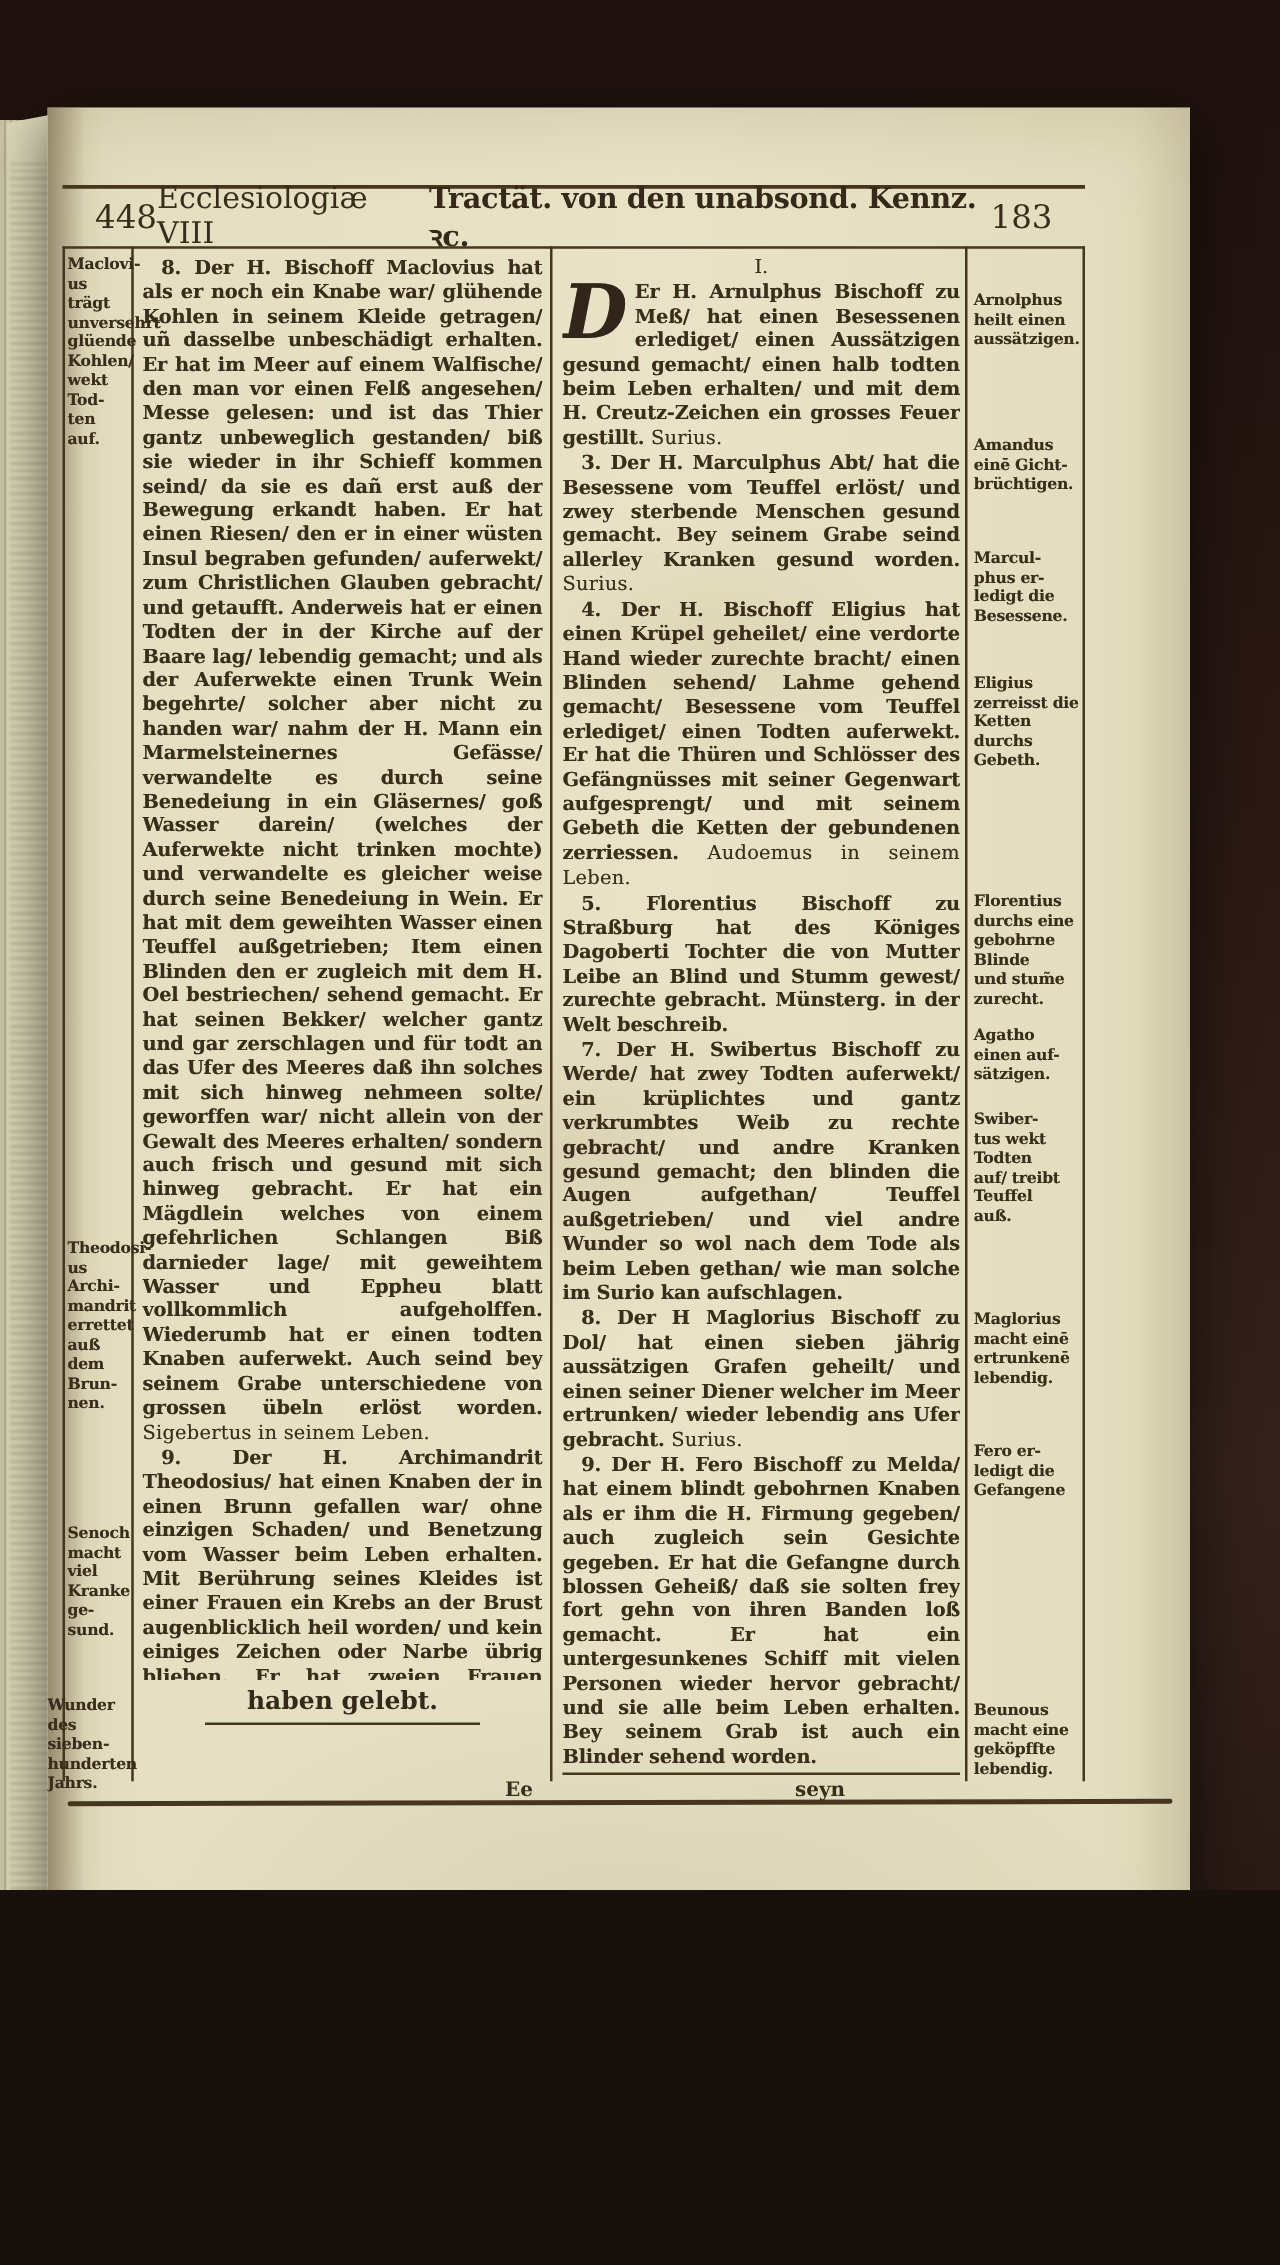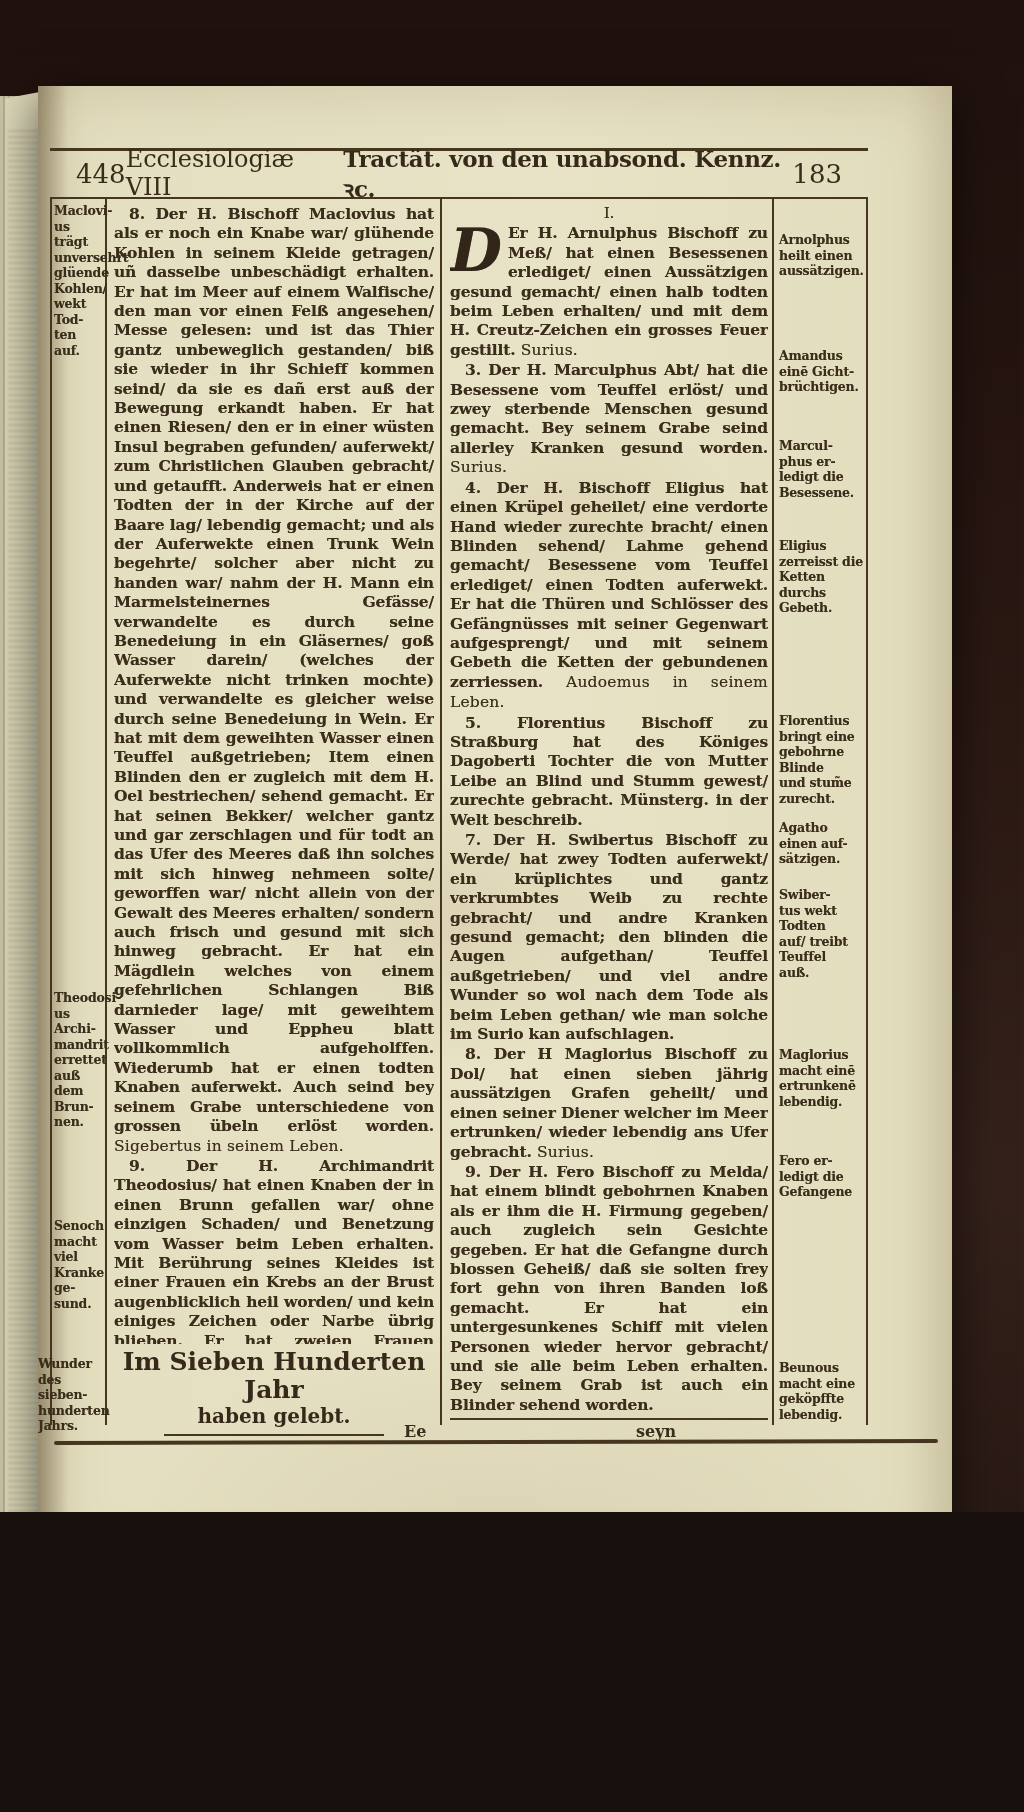--- a/index.html
+++ b/index.html
@@ -128,21 +128,20 @@
 hunderten
 Jahrs.</div>
 
     <div class="textcol" style="left:76px;top:118px;width:320px;height:1140px;">
       <p><span>8. Der H. Bischoff Maclovius hat als er noch ein Knabe war/ glühende Kohlen in seinem Kleide getragen/ uñ dasselbe unbeschädigt erhalten. Er hat im Meer auf einem Walfische/ den man vor einen Felß angesehen/ Messe gelesen: und ist das Thier gantz unbeweglich gestanden/ biß sie wieder in ihr Schieff kommen seind/ da sie es dañ erst auß der Bewegung erkandt haben. Er hat einen Riesen/ den er in einer wüsten Insul begraben gefunden/ auferwekt/ zum Christlichen Glauben gebracht/ und getaufft. Anderweis hat er einen Todten der in der Kirche auf der Baare lag/ lebendig gemacht; und als der Auferwekte einen Trunk Wein begehrte/ solcher aber nicht zu handen war/ nahm der H. Mann ein Marmelsteinernes Gefässe/ verwandelte es durch seine Benedeiung in ein Gläsernes/ goß Wasser darein/ (welches der Auferwekte nicht trinken mochte) und verwandelte es gleicher weise durch seine Benedeiung in Wein. Er hat mit dem geweihten Wasser einen Teuffel außgetrieben; Item einen Blinden den er zugleich mit dem H. Oel bestriechen/ sehend gemacht. Er hat seinen Bekker/ welcher gantz und gar zerschlagen und für todt an das Ufer des Meeres daß ihn solches mit sich hinweg nehmeen solte/ geworffen war/ nicht allein von der Gewalt des Meeres erhalten/ sondern auch frisch und gesund mit sich hinweg gebracht. Er hat ein Mägdlein welches von einem gefehrlichen Schlangen Biß darnieder lage/ mit geweihtem Wasser und Eppheu blatt vollkommlich aufgeholffen. Wiederumb hat er einen todten Knaben auferwekt. Auch seind bey seinem Grabe unterschiedene von grossen übeln erlöst worden.</span> <span class="roman">Sigebertus in seinem Leben.</span></p>
       <p><span>9. Der H. Archimandrit Theodosius/ hat einen Knaben der in einen Brunn gefallen war/ ohne einzigen Schaden/ und Benetzung vom Wasser beim Leben erhalten. Mit Berührung seines Kleides ist einer Frauen ein Krebs an der Brust augenblicklich heil worden/ und kein einiges Zeichen oder Narbe übrig blieben. Er hat zweien Frauen lebendige Kinder erlangt/ und andre Wunder gethan. Bey seinem todten Leichnam ist ein besessener vom Teuffel erlediget wordē.</span> </p>
 
     </div>
 
     <div id="closing-heading">
-      <div class="h1">Im Sieben Hunderten Jahr</div>
       <div class="h2">haben gelebt.</div>
       <div class="hr"></div>
     </div>
 
     <div class="textcol" style="left:412px;top:118px;width:318px;height:1216px;">
       <p class="sec-roman">I.</p>
       <p style="text-indent:0;"><span class="dropcap">D</span><span>Er H. Arnulphus Bischoff zu Meß/ hat einen Besessenen erlediget/ einen Aussätzigen gesund gemacht/ einen halb todten beim Leben erhalten/ und mit dem H. Creutz-Zeichen ein grosses Feuer gestillt.</span> <span class="roman">Surius.</span></p>
       <p><span>3. Der H. Marculphus Abt/ hat die Besessene vom Teuffel erlöst/ und zwey sterbende Menschen gesund gemacht. Bey seinem Grabe seind allerley Kranken gesund worden.</span> <span class="roman">Surius.</span></p>
       <p><span>4. Der H. Bischoff Eligius hat einen Krüpel geheilet/ eine verdorte Hand wieder zurechte bracht/ einen Blinden sehend/ Lahme gehend gemacht/ Besessene vom Teuffel erlediget/ einen Todten auferwekt. Er hat die Thüren und Schlösser des Gefängnüsses mit seiner Gegenwart aufgesprengt/ und mit seinem Gebeth die Ketten der gebundenen zerriessen.</span> <span class="roman">Audoemus in seinem Leben.</span></p>
       <p><span>5. Florentius Bischoff zu Straßburg hat des Königes Dagoberti Tochter die von Mutter Leibe an Blind und Stumm gewest/ zurechte gebracht. Münsterg. in der Welt beschreib.</span> <span class="roman"></span></p>
@@ -161,21 +160,21 @@
     <div class="mnote" style="left:741px;top:352px;width:85px;">Marcul-
 phus er-
 ledigt die
 Besessene.</div>
     <div class="mnote" style="left:741px;top:452px;width:85px;">Eligius
 zerreisst die
 Ketten
 durchs
 Gebeth.</div>
     <div class="mnote" style="left:741px;top:627px;width:85px;">Florentius
-bringt eine
+durchs eine
 gebohrne
 Blinde
 und stum̃e
 zurecht.</div>
     <div class="mnote" style="left:741px;top:734px;width:85px;">Agatho
 einen auf-
 sätzigen.</div>
     <div class="mnote" style="left:741px;top:801px;width:85px;">Swiber-
 tus wekt
 Todten

